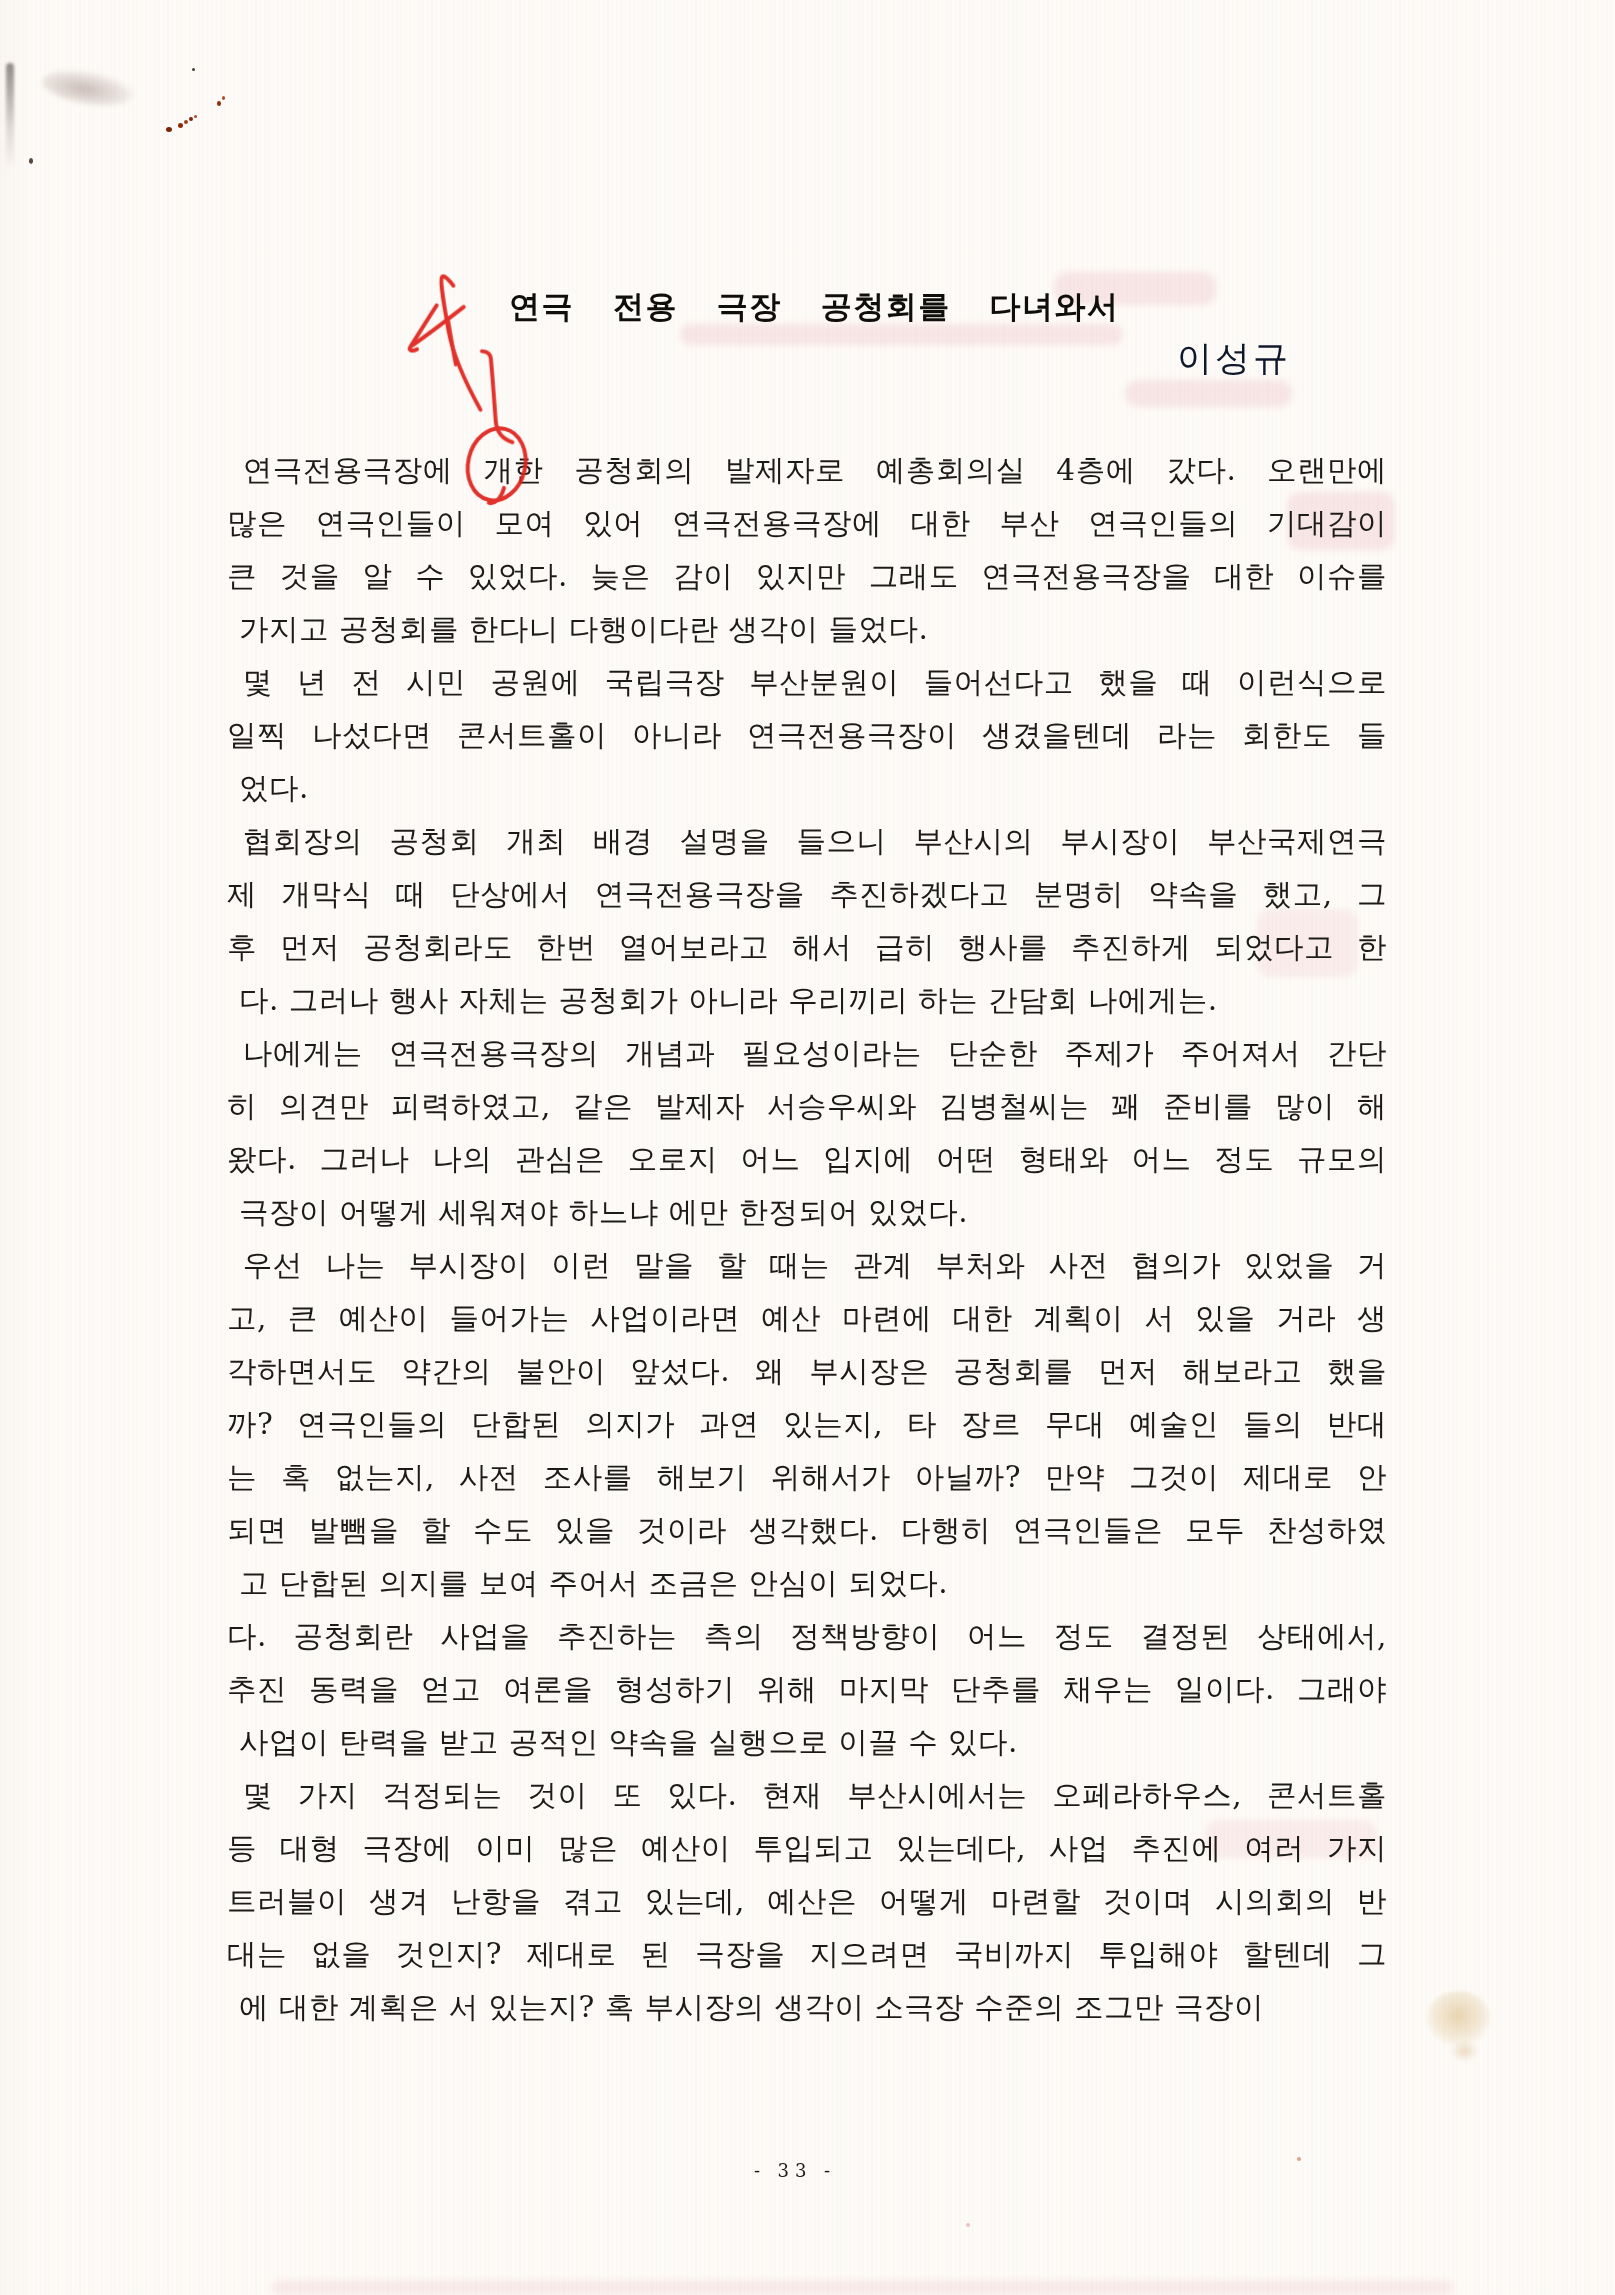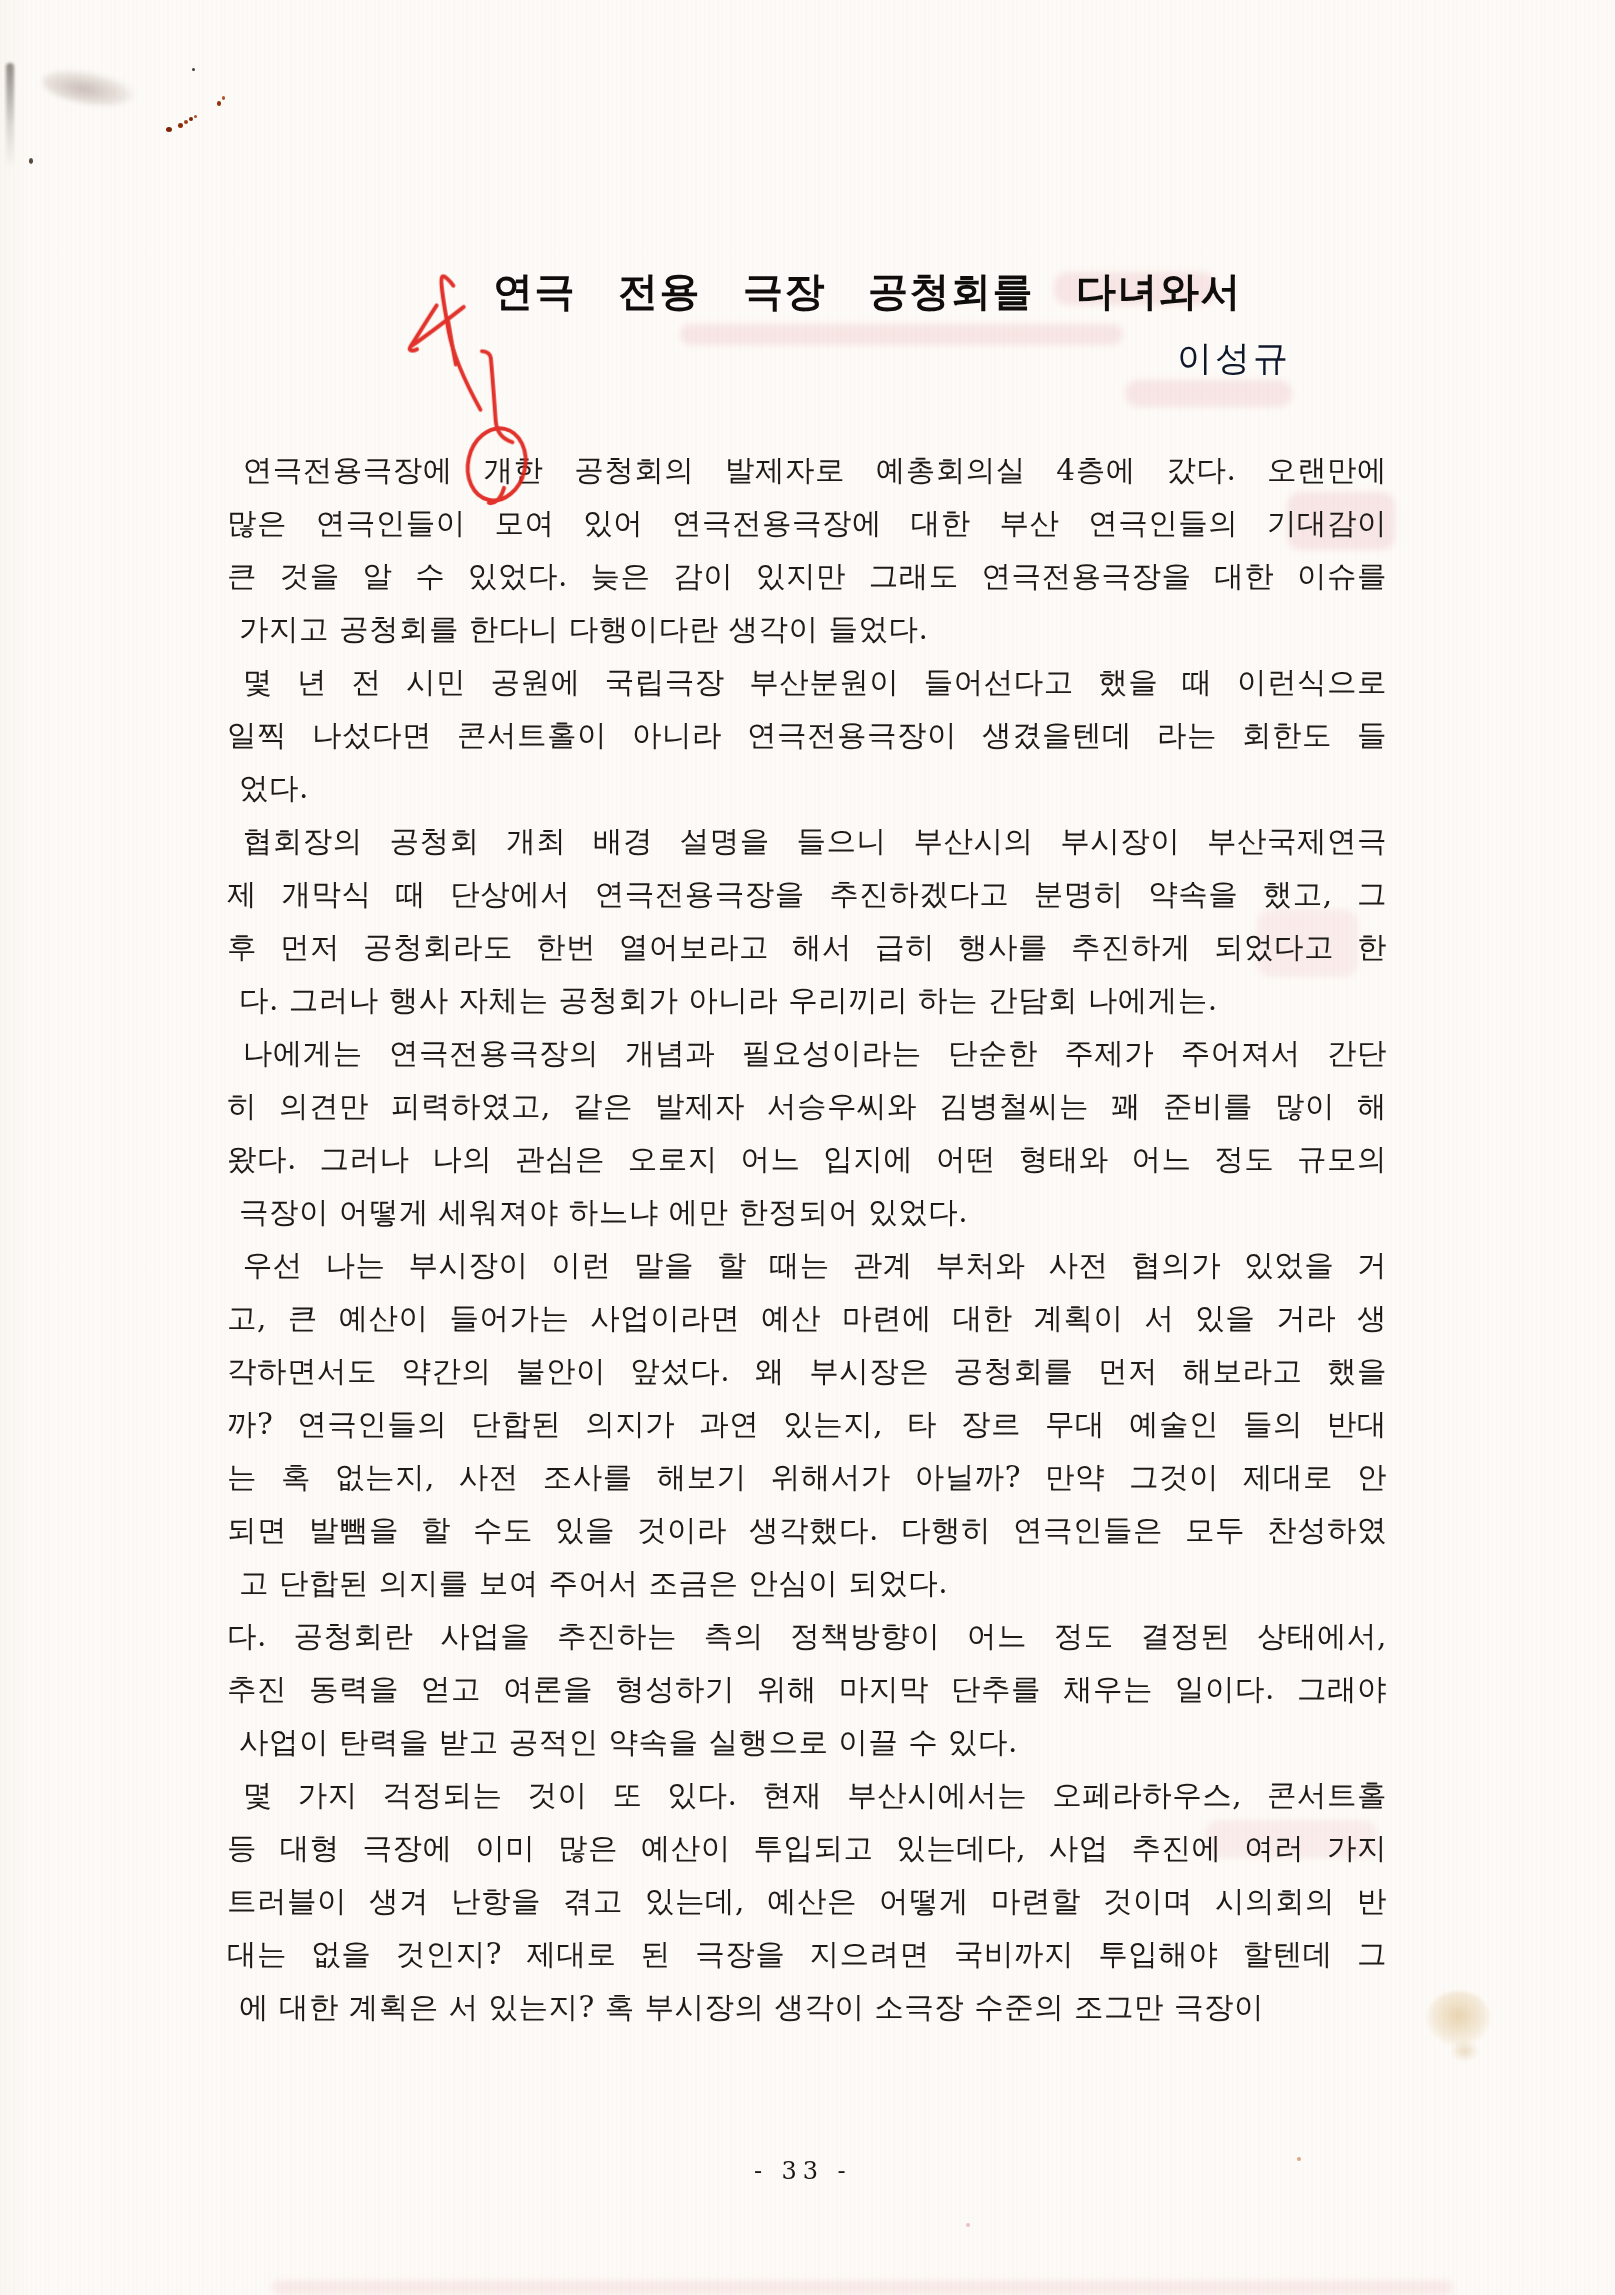--- a/index.html
+++ b/index.html
@@ -14,22 +14,22 @@
   .page::before {
     content:""; position:absolute; inset:0; pointer-events:none;
     background:
       repeating-linear-gradient(90deg,
         rgba(232,198,204,0.07) 0px, rgba(232,198,204,0.07) 1.5px,
         rgba(255,255,255,0) 1.5px, rgba(255,255,255,0) 4.4px),
       linear-gradient(90deg, rgba(225,215,200,0.10) 0 8.9px, rgba(255,255,255,0) 29.5px);
   }
 
   .title {
-    position:absolute; left:493px; top:266px; margin:0;
-    font-size:40px; line-height:49px; font-weight:700;
+    position:absolute; left:493px; top:266px; margin:16px;
+    font-size:31px; line-height:49px; font-weight:700;
     color:#0f0e0c; letter-spacing:1.5px; word-spacing:26.6px;
     white-space:nowrap;
   }
   .author {
     position:absolute; left:1177px; top:336px;
     font-size:35px; line-height:44px; font-weight:500;
     color:#0f172a; letter-spacing:3px; white-space:nowrap;
   }
   .bodytext {
     position:absolute; left:227px; top:444px; width:1160px;
@@ -37,21 +37,21 @@
   }
   .line {
     font-size:29.5px; line-height:53px; letter-spacing:0.5px;
     text-align:justify; text-align-last:justify;
   }
   .line.first { text-indent:15.7px; }
   .line.plast { text-align-last:left;margin-left:12px; }
 
   .pagenum {
     position:absolute; left:754px; top:2154px;
-    font-size:24px; line-height:34px; color:#1a1815;
+    font-size:18px; line-height:34px; color:#1a1815;
     letter-spacing:5.9px; white-space:nowrap;
   }
 
   
   .annotation-svg { position:absolute; left:0; top:0; pointer-events:none; }
   .hand-char-hidden {
     position:absolute; left:416px; top:273px; width:89px; height:143px;
     color:transparent; font-size:74px; overflow:hidden;
   }
 

